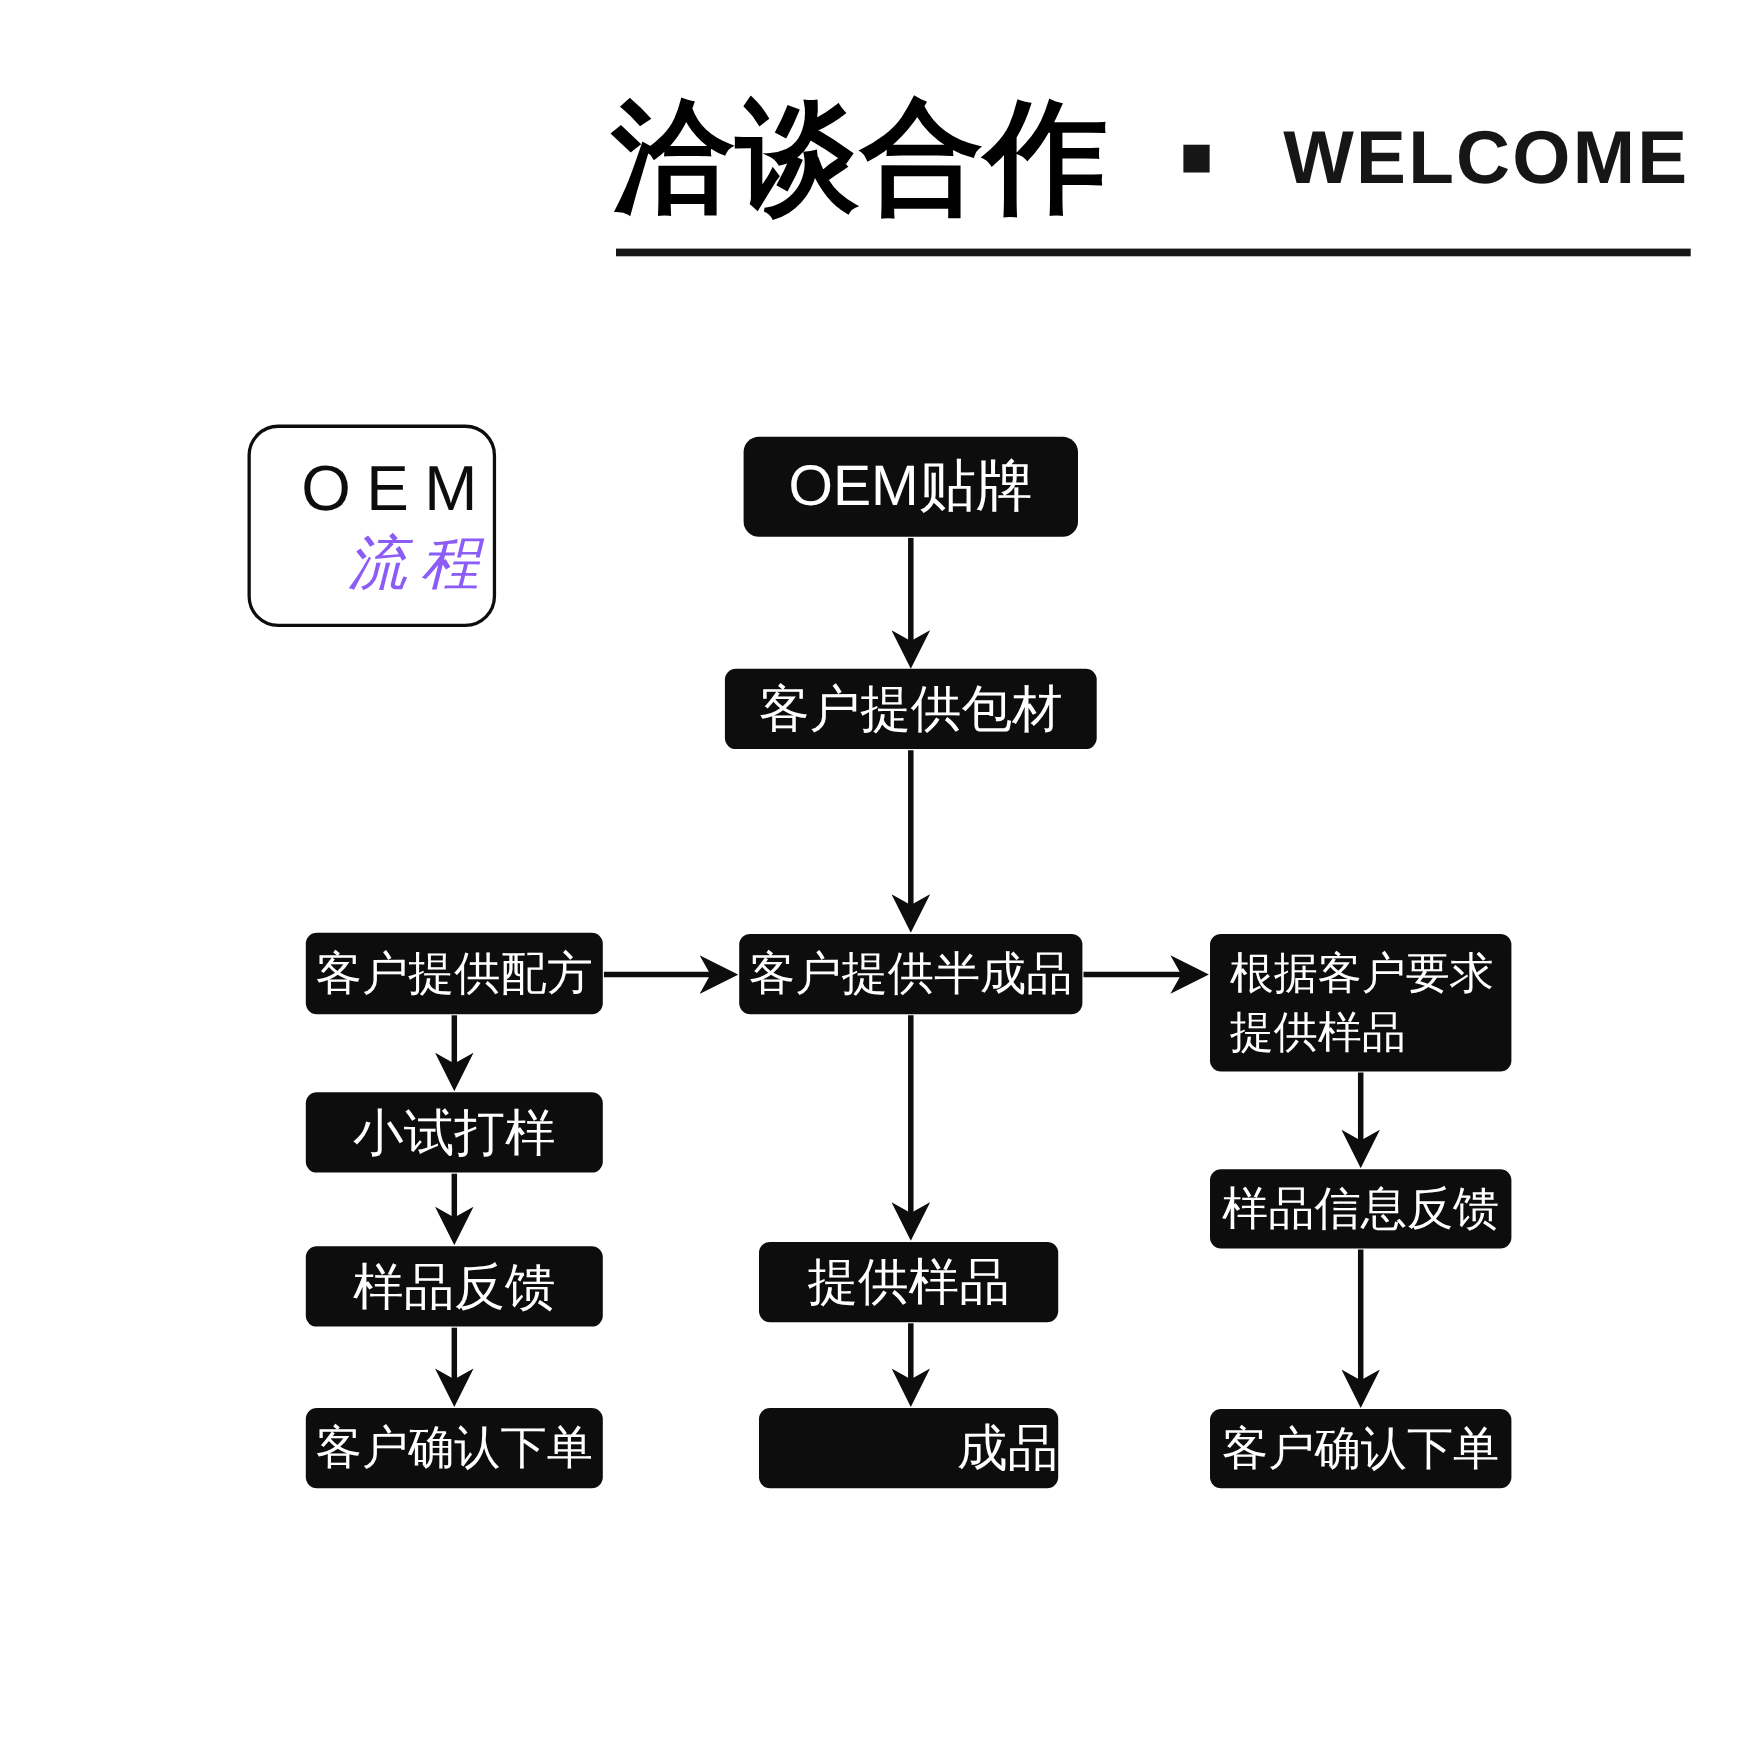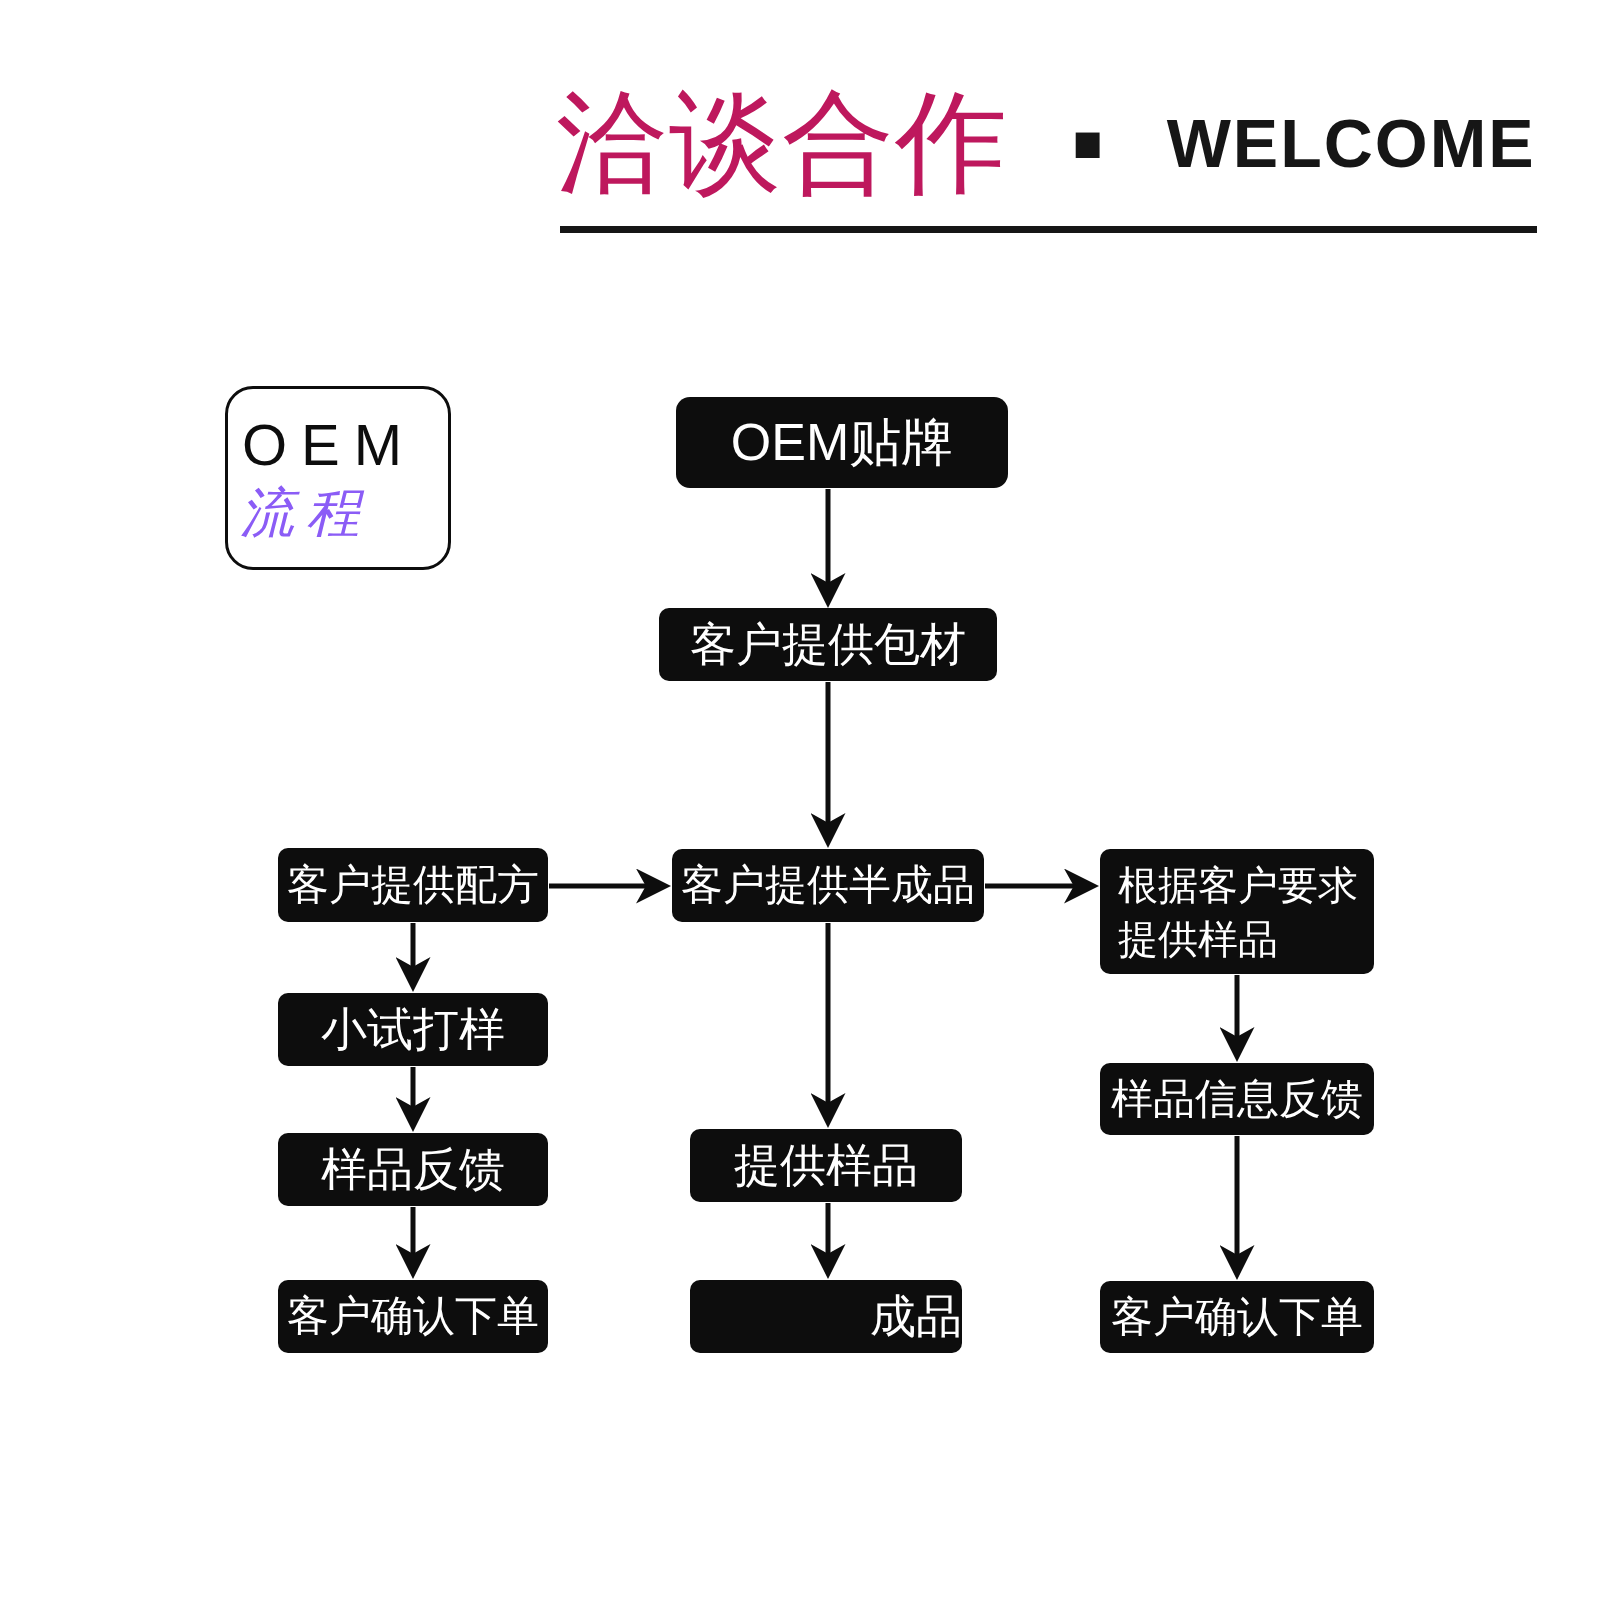--- a/index.html
+++ b/index.html
@@ -22,23 +22,23 @@
     position: absolute;
     left: 556px;
     top: 75px;
     height: 136px;
     display: flex;
     align-items: center;
     white-space: nowrap;
   }
   .title-cn {
     font-size: 112px;
-    font-weight: 400;
+    font-weight: 700;
     letter-spacing: 1px;
-    color: #be185d;
+    color: #000000;
     line-height: 1;
   }
   .title-dot {
     font-size: 170px;
     line-height: 0;
     margin: 0 46px 0 56px;
     color: #161616;
     font-weight: 700;
   }
   .title-en {
@@ -62,21 +62,21 @@
     position: absolute;
     left: 225px;
     top: 386px;
     width: 220px;
     height: 178px;
     border: 3px solid #0d0d0d;
     border-radius: 28px;
     background: #ffffff;
     display: flex;
     flex-direction: column;
-    align-items: flex-start;
+    align-items: flex-end;
     justify-content: center;
     gap: 6px;
   }
   .legend-line1 {
     font-size: 58px;
     font-weight: 500;
     letter-spacing: 14px;
     text-indent: 14px;
     color: #0d0d0d;
     line-height: 1.1;
@@ -99,21 +99,21 @@
     border-radius: 10px;
     display: flex;
     align-items: center;
     justify-content: center;
     text-align: center;
     font-weight: 500;
     line-height: 1.2;
   }
   .node span { white-space: pre-line; }
 
-  .n-oem-tag       { left: 676px;  top: 397px;  width: 332px; height: 91px;  font-size: 52px; border-radius: 14px; }
+  .n-oem-tag       { left: 676px;  top: 397px;  width: 304px; height: 91px;  font-size: 52px; border-radius: 14px; }
   .n-packaging     { left: 659px;  top: 608px;  width: 338px; height: 73px;  font-size: 46px; }
   .n-formula       { left: 278px;  top: 848px;  width: 270px; height: 74px;  font-size: 42px; }
   .n-semi          { left: 672px;  top: 849px;  width: 312px; height: 73px;  font-size: 42px; }
   .n-sample-req    { left: 1100px; top: 849px;  width: 274px; height: 125px; font-size: 40px;
                      justify-content: flex-start; text-align: left; padding-left: 18px;
                      box-sizing: border-box; line-height: 1.35; }
   .n-trial         { left: 278px;  top: 993px;  width: 270px; height: 73px;  font-size: 46px; }
   .n-feedback      { left: 278px;  top: 1133px; width: 270px; height: 73px;  font-size: 46px; }
   .n-confirm-left  { left: 278px;  top: 1280px; width: 270px; height: 73px;  font-size: 42px; }
   .n-production    { left: 690px;  top: 1129px; width: 272px; height: 73px;  font-size: 46px; }

